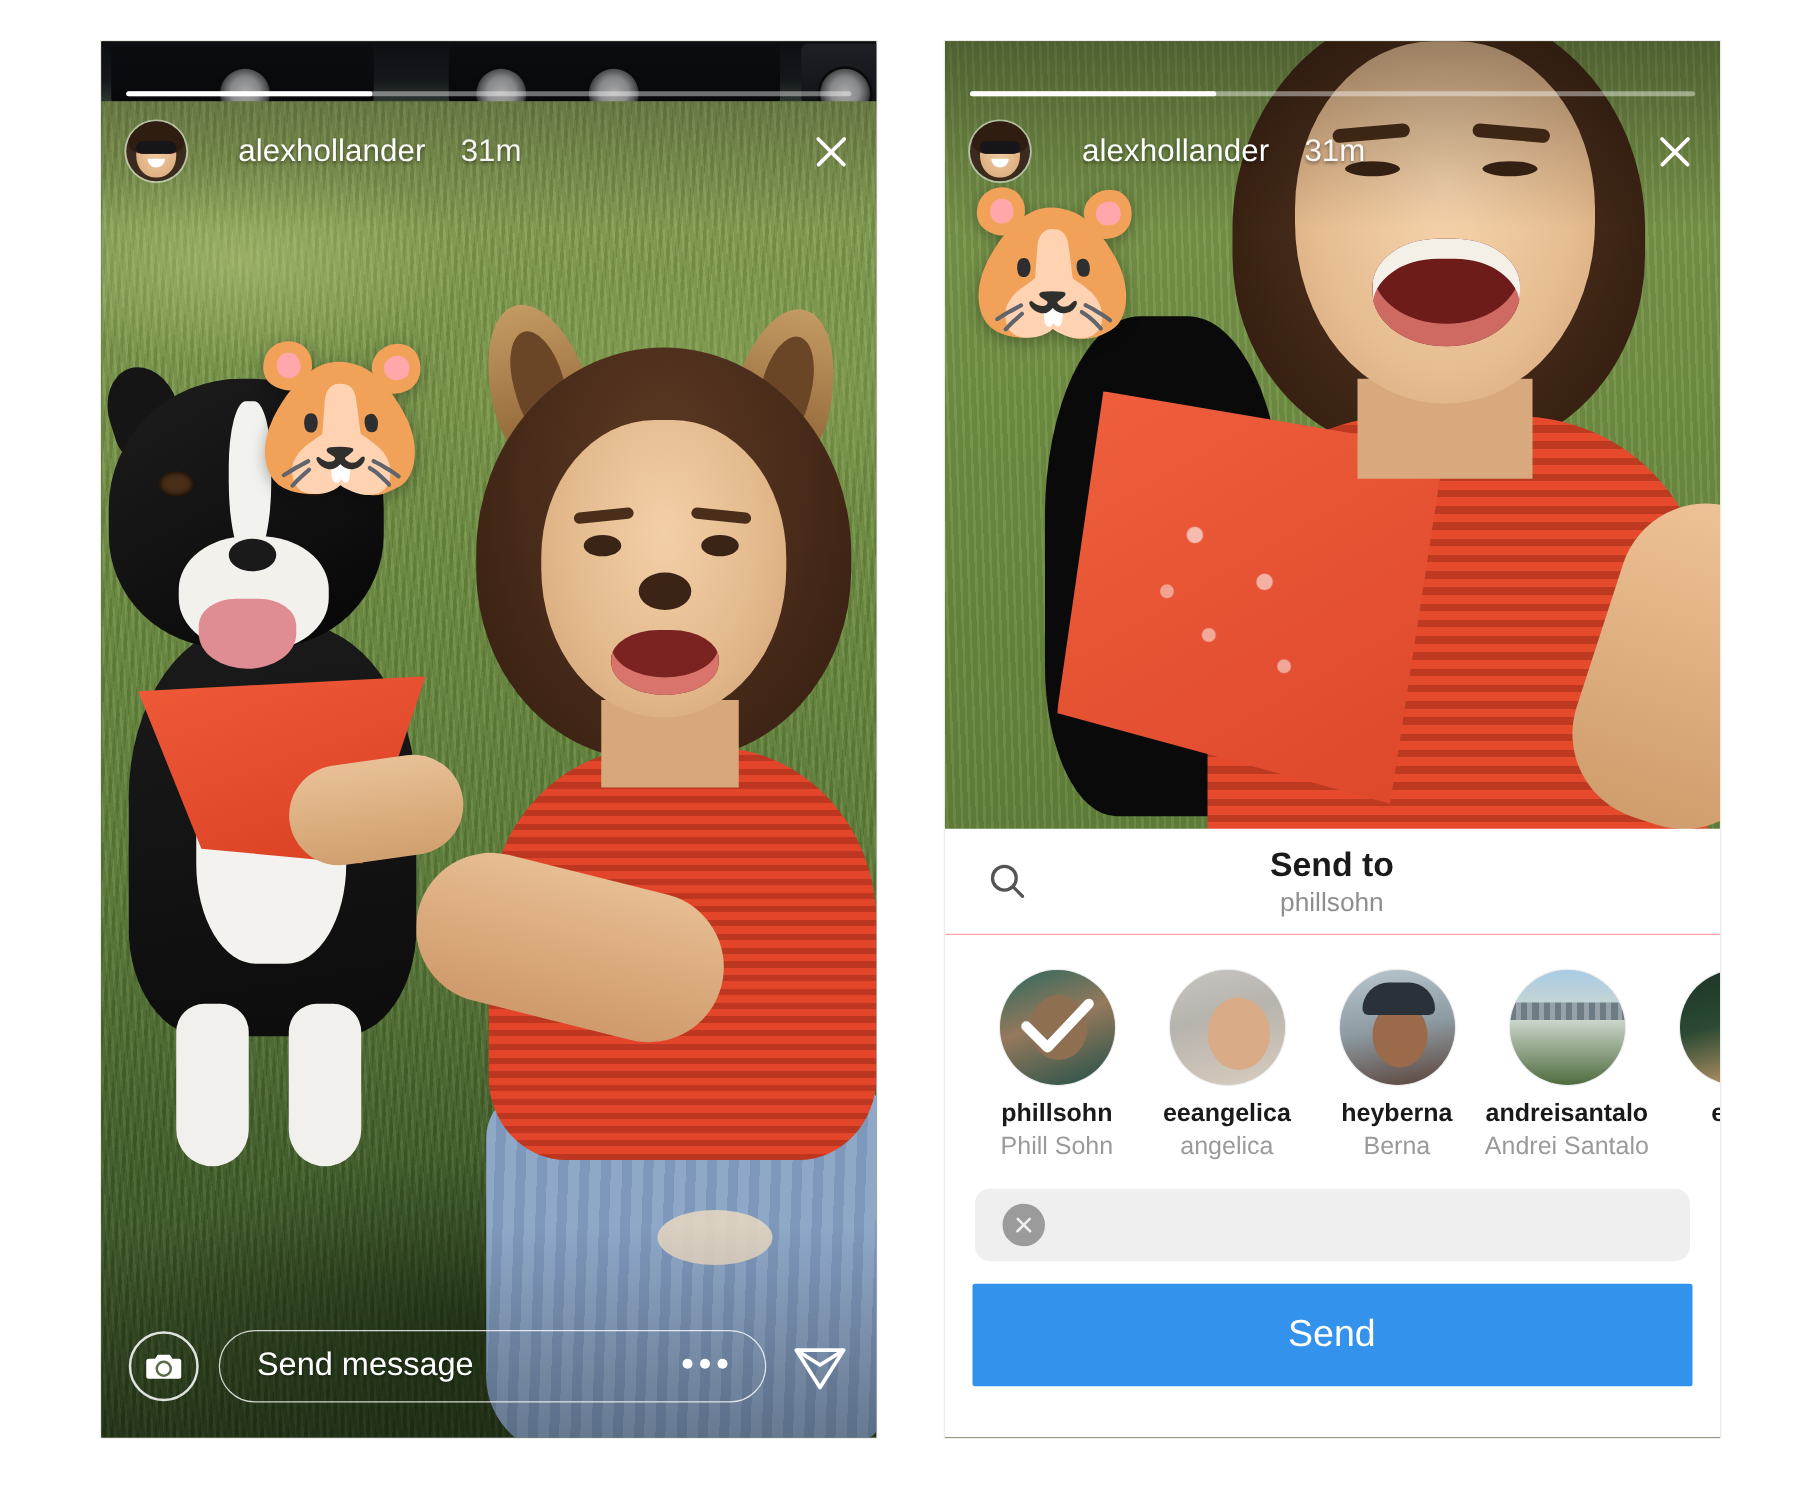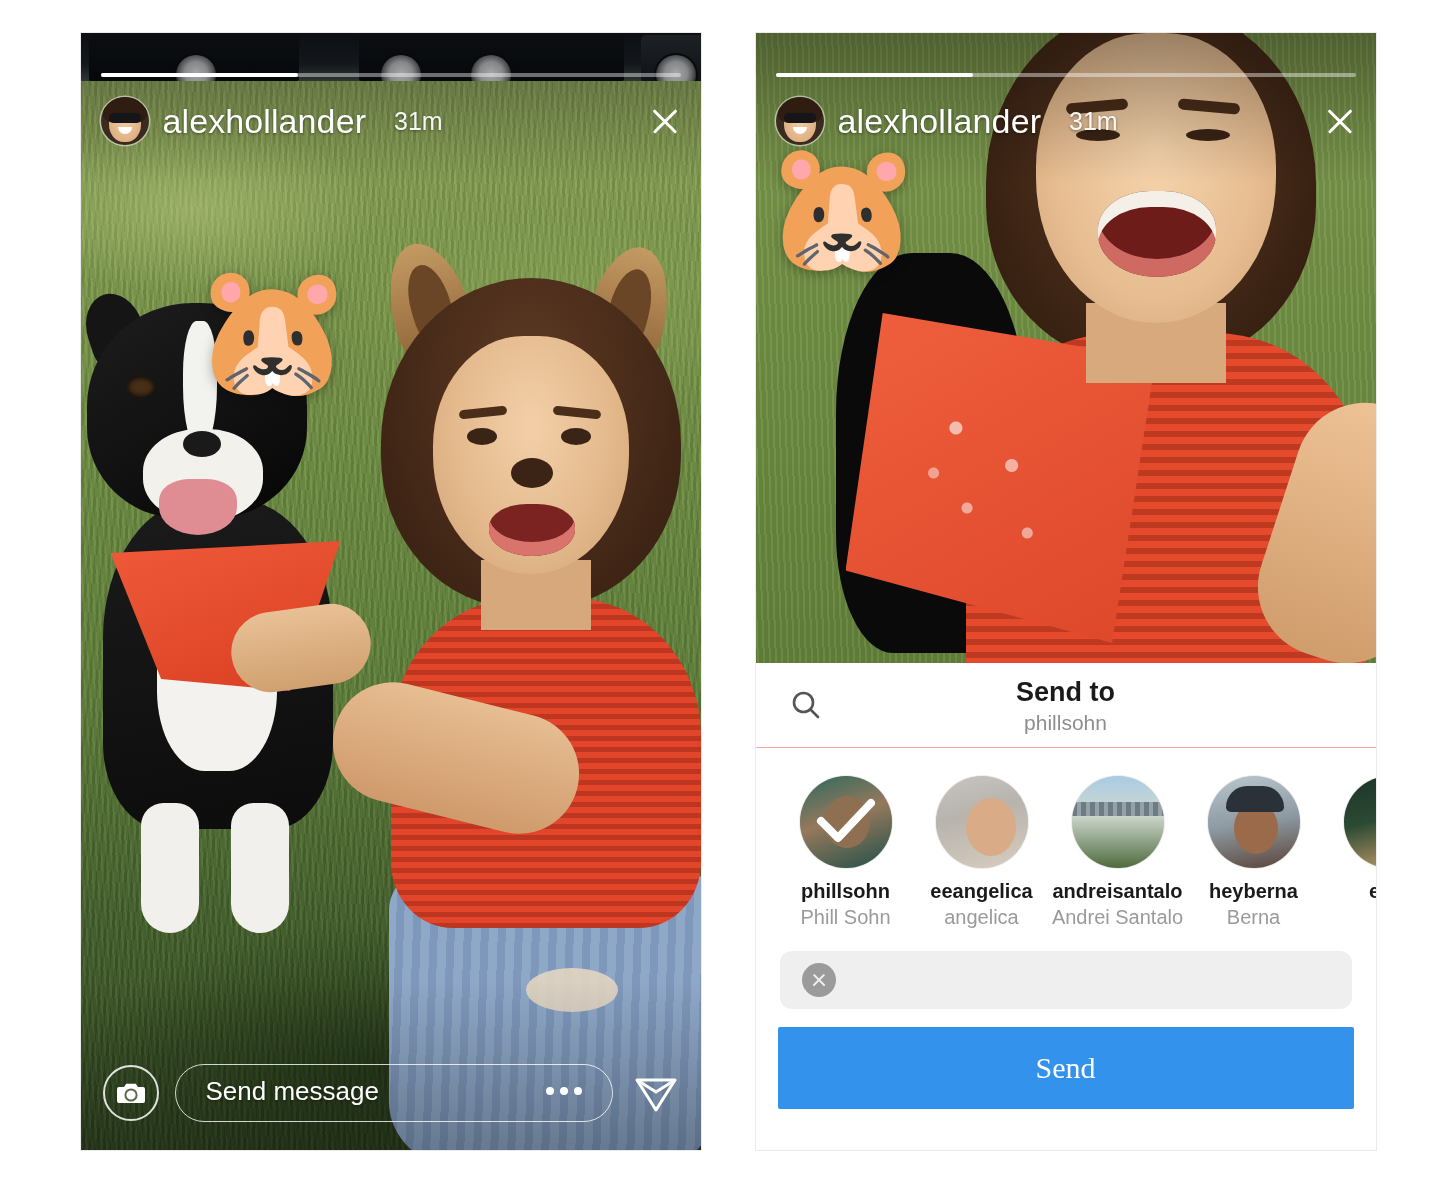--- a/index.html
+++ b/index.html
@@ -276,22 +276,23 @@
   }
   .avatar-ring .av-glass {
     position: absolute; left: 8px; top: 16px; width: 32px; height: 10px;
     background: #15151a; border-radius: 5px;
   }
   .avatar-ring .av-smile {
     position: absolute; left: 17px; top: 30px; width: 14px; height: 7px;
     background: #fff; border-radius: 0 0 8px 8px;
   }
   .story-user {
-    color: #fff; font-size: 34px; font-weight: 400; letter-spacing: .1px;
+    color: #fff; font-size: 25px; font-weight: 400; letter-spacing: .1px;
     text-shadow: 0 1px 3px rgba(0,0,0,.45);
+    padding-left: 28px;
   }
   .story-time {
     color: rgba(255,255,255,0.94); font-size: 25px; font-weight: 400;
     margin-left: 14px; text-shadow: 0 1px 3px rgba(0,0,0,.45);
   }
   .story-close {
     margin-left: auto; width: 40px; height: 40px; position: relative; cursor: pointer;
   }
   .story-close::before, .story-close::after {
     content: ""; position: absolute; left: 4px; top: 19px; width: 32px; height: 2.6px;
@@ -411,21 +412,21 @@
     content: ""; position: absolute; left: 9px; top: 16px; width: 16px; height: 2.4px;
     background: #efefef; border-radius: 2px;
   }
   .msg-clear::before { transform: rotate(45deg);} .msg-clear::after { transform: rotate(-45deg);}
 
   .send-btn-wrap { padding: 18px 22px 20px 22px; flex: 0 0 auto; }
   .send-btn {
     height: 82px; border-radius: 2px; background: #3392EC;
     display: flex; align-items: center; justify-content: center;
     color: #fff; font-size: 30px; cursor: pointer; border: none; width: 100%;
-    font-family: Liberation Serif, serif;
+    font-family: Liberation Sans, sans-serif;
   }
 </style>
 </head>
 <body>
 
 <div class="stage">
 
   <div class="phone">
 
     <div class="story-media">
@@ -607,37 +608,37 @@
 
         <div class="contact">
           <div class="contact-av av-2">
             <span class="ph-img"></span>
           </div>
           <div class="contact-user">eeangelica</div>
           <div class="contact-name">angelica</div>
         </div>
 
         <div class="contact">
-          <div class="contact-av av-4">
-            <span class="ph-img"></span>
-          </div>
-          <div class="contact-user">andreisantalo</div>
-          <div class="contact-name">Andrei Santalo</div>
-        </div>
-
-        <div class="contact">
           <div class="contact-av av-3">
             <span class="ph-img"></span>
               <span class="cap"></span>
           </div>
           <div class="contact-user">heyberna</div>
           <div class="contact-name">Berna</div>
         </div>
 
         <div class="contact">
+          <div class="contact-av av-4">
+            <span class="ph-img"></span>
+          </div>
+          <div class="contact-user">andreisantalo</div>
+          <div class="contact-name">Andrei Santalo</div>
+        </div>
+
+        <div class="contact">
           <div class="contact-av av-5">
             <span class="ph-img"></span>
           </div>
           <div class="contact-user">emn</div>
           <div class="contact-name">En</div>
         </div>
       </div>
 
       <div class="msg-wrap">
         <div class="msg-input">

